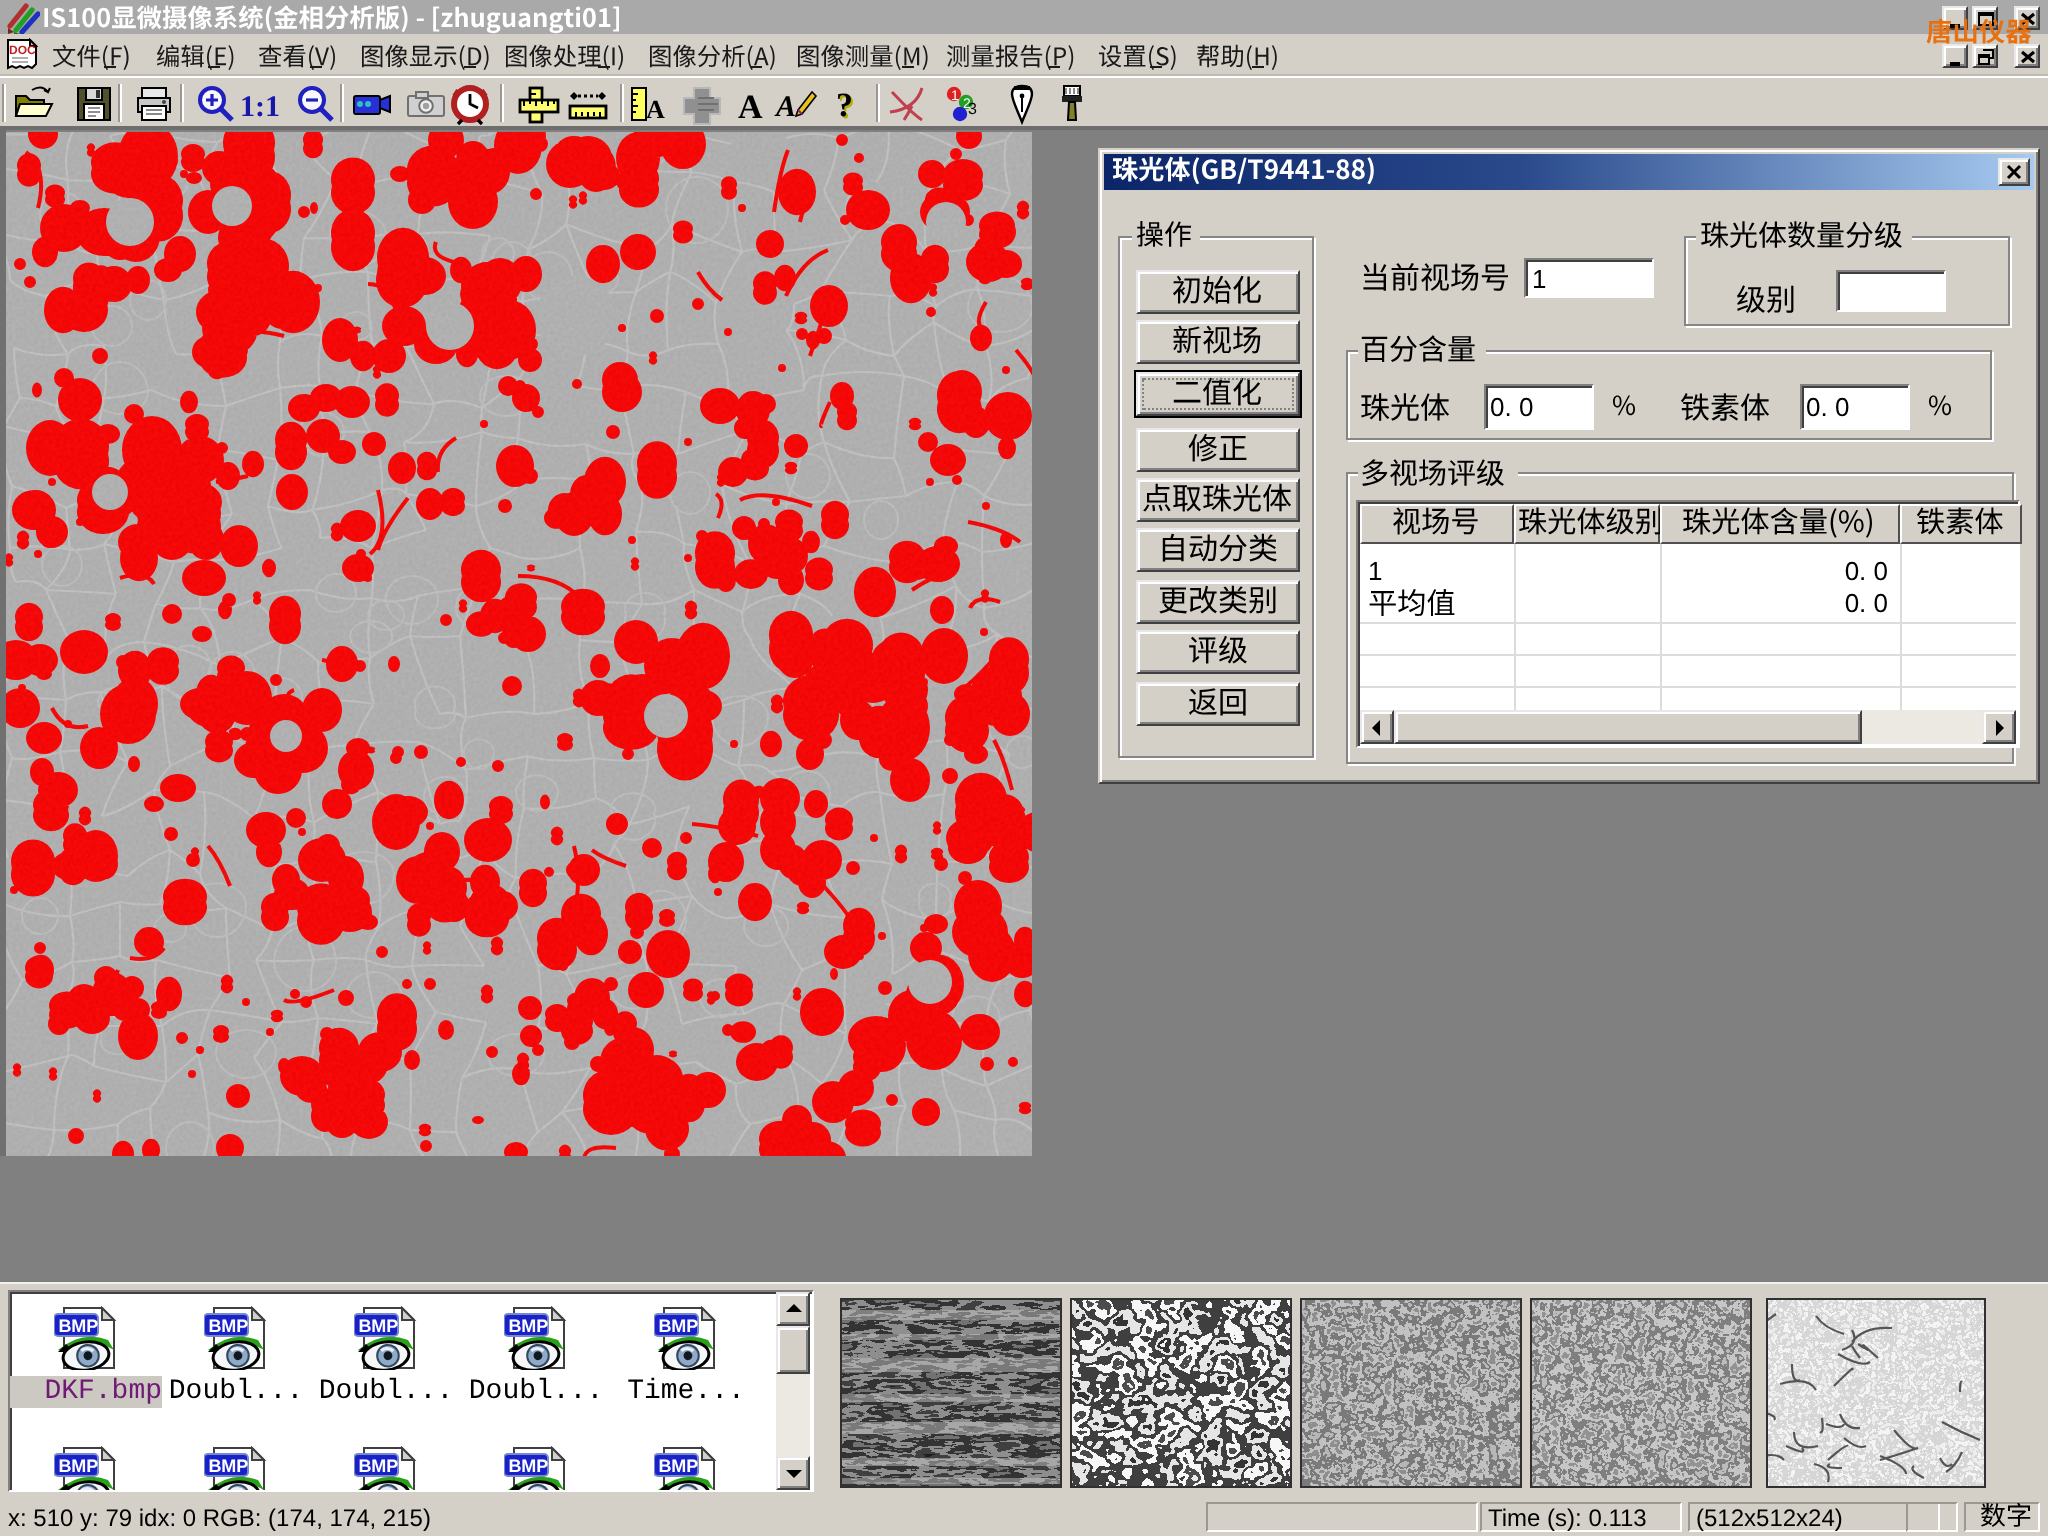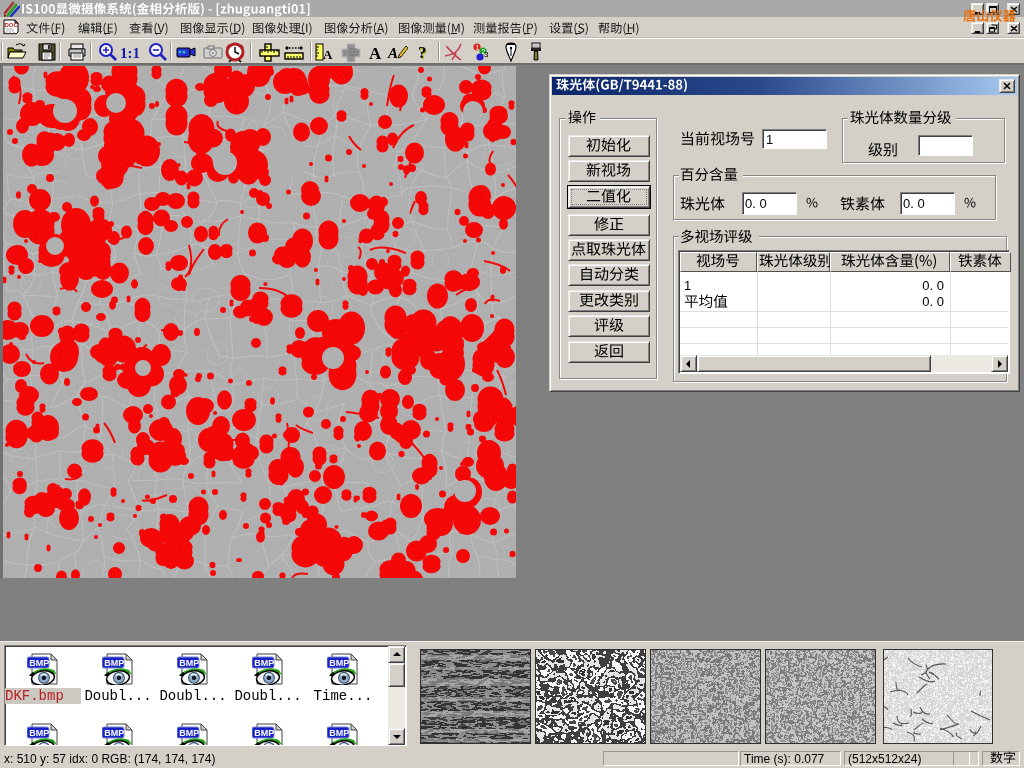--- a/index.html
+++ b/index.html
@@ -406,21 +406,21 @@
   </svg>
 <svg class="a" style="left:252px;top:723px" width="32" height="22">
     <use href="#bmpic"></use>
   </svg>
 <svg class="a" style="left:327px;top:653px" width="32" height="32">
     <use href="#bmpic"></use>
   </svg>
 <svg class="a" style="left:327px;top:723px" width="32" height="22">
     <use href="#bmpic"></use>
   </svg>
-<div class="a" style="left:5px;top:688px;width:76px;background:#ccc9c2;text-align:left;font-family:'Liberation Mono',monospace;font-size:14px;color:#b91c1c;white-space:nowrap">DKF.bmp</div>
+<div class="a" style="left:5px;top:688px;width:76px;background:#ccc9c2;text-align:right;font-family:'Liberation Mono',monospace;font-size:14px;color:#701a75;white-space:nowrap">DKF.bmp</div>
 <div class="a" style="left:80px;top:688px;width:76px;text-align:center;font-family:'Liberation Mono',monospace;font-size:14px;color:#000;white-space:nowrap">Doubl...</div>
 <div class="a" style="left:155px;top:688px;width:76px;text-align:center;font-family:'Liberation Mono',monospace;font-size:14px;color:#000;white-space:nowrap">Doubl...</div>
 <div class="a" style="left:230px;top:688px;width:76px;text-align:center;font-family:'Liberation Mono',monospace;font-size:14px;color:#000;white-space:nowrap">Doubl...</div>
 <div class="a" style="left:305px;top:688px;width:76px;text-align:center;font-family:'Liberation Mono',monospace;font-size:14px;color:#000;white-space:nowrap">Time...</div>
 <div class="a" style="left:388px;top:646px;width:17px;height:99px;background:#ece9e2"></div>
 <div class="a btn" style="left:388px;top:646px;width:17px;height:17px"></div>
 <svg class="a" style="left:389px;top:647px" width="16" height="16">
     <polygon points="4 9 8 5 12 9" fill="#000"></polygon>
   </svg>
 <div class="a btn" style="left:388px;top:728px;width:17px;height:17px"></div>
@@ -505,20 +505,20 @@
           <feFuncG type="discrete" tableValues="0.87 0.93 0.84 0.96 0.9"></feFuncG>
           <feFuncB type="discrete" tableValues="0.87 0.93 0.84 0.96 0.9"></feFuncB>
         </feComponentTransfer>
       </filter>
     </defs>
     <rect width="110" height="95" filter="url(#nt55)"></rect>
     <path d="M64 66 Q73 77 76 75M7 43 Q21 39 25 46M49 25 Q43 21 51 26M31 81 Q40 73 41 74M63 15 Q49 14 43 22M98 77 Q95 84 90 87M24 83 Q33 85 31 92M39 18 Q29 15 25 9M4 61 Q6 59 -2 57M34 44 Q45 33 43 36M76 75 Q64 79 57 81M5 8 Q-6 16 -8 17M93 83 Q90 86 87 80M14 67 Q14 77 26 74M13 33 Q13 43 17 41M56 30 Q47 22 49 24M70 88 Q70 84 57 79M43 24 Q44 26 47 30M9 81 Q5 76 -9 81M74 84 Q71 86 79 90M18 75 Q21 79 10 74M98 42 Q97 41 97 47M43 16 Q47 23 38 26M52 32 Q48 35 36 28M39 70 Q46 76 50 74M39 63 Q38 66 30 63M32 83 Q28 85 38 85M28 60 Q29 68 27 67M37 58 Q40 66 47 65M88 62 Q97 67 107 71" stroke="#555" stroke-width="1.1" fill="none"></path>
     <rect x="0.5" y="0.5" width="109" height="94" fill="none" stroke="#303030"></rect>
   </svg>
 <div class="a" style="left:0;top:749px;width:1024px;height:19px;background:#d4d0c8"></div>
-<div class="a" style="left:4px;top:752px;font-size:12px;color:#000">x: 510 y: 57  idx: 0  RGB: (174, 174, 174)</div>
+<div class="a" style="left:4px;top:752px;font-size:12px;color:#000">x: 510 y: 79  idx: 0  RGB: (174, 174, 215)</div>
 <div class="a" style="left:603px;top:751px;width:136px;height:15px;border:1px solid;border-color:#9a9792 #fff #fff #9a9792;font-size:12px;padding-left:3px;color:#000"></div>
-<div class="a" style="left:740px;top:751px;width:101px;height:15px;border:1px solid;border-color:#9a9792 #fff #fff #9a9792;font-size:12px;padding-left:3px;color:#000">Time (s): 0.077</div>
+<div class="a" style="left:740px;top:751px;width:101px;height:15px;border:1px solid;border-color:#9a9792 #fff #fff #9a9792;font-size:12px;padding-left:3px;color:#000">Time (s): 0.113</div>
 <div class="a" style="left:844px;top:751px;width:126px;height:15px;border:1px solid;border-color:#9a9792 #fff #fff #9a9792;font-size:12px;padding-left:3px;color:#000">(512x512x24)</div>
 <div class="a" style="left:953px;top:751px;width:26px;height:15px;border:1px solid;border-color:#9a9792 #fff #fff #9a9792;font-size:12px;padding-left:3px;color:#000"></div>
 <div class="a" style="left:982px;top:751px;width:38px;height:15px;border:1px solid;border-color:#9a9792 #fff #fff #9a9792;font-size:12px;padding-left:3px;color:#000"></div>
 <svg class="a" style="left:990px;top:751px;overflow:visible" width="28" height="16">
     <path transform="translate(0,11.4)" d="M5.8 -10.7C5.5 -10.2 5.1 -9.4 4.8 -8.9L5.4 -8.6C5.8 -9.1 6.2 -9.7 6.6 -10.3ZM1.1 -10.3C1.5 -9.8 1.8 -9 1.9 -8.6L2.7 -8.9C2.6 -9.4 2.2 -10.1 1.9 -10.6ZM5.3 -3.4C5 -2.7 4.6 -2.1 4.1 -1.6C3.6 -1.9 3.1 -2.1 2.6 -2.3C2.8 -2.7 3 -3 3.2 -3.4ZM1.4 -2C2.1 -1.7 2.8 -1.4 3.4 -1.1C2.6 -0.5 1.6 -0.1 0.5 0.2C0.7 0.4 0.9 0.7 1 0.9C2.2 0.6 3.3 0.1 4.2 -0.7C4.7 -0.4 5.1 -0.1 5.4 0.1L6 -0.6C5.7 -0.8 5.3 -1 4.9 -1.2C5.6 -2 6.1 -2.9 6.4 -4L5.9 -4.2L5.7 -4.2H3.6L3.9 -4.9L3 -5C2.9 -4.8 2.8 -4.5 2.7 -4.2H0.9V-3.4H2.3C2 -2.9 1.7 -2.4 1.4 -2ZM3.3 -10.9V-8.5H0.7V-7.7H3C2.4 -6.9 1.4 -6 0.5 -5.7C0.7 -5.5 0.9 -5.1 1 -4.9C1.8 -5.3 2.7 -6.1 3.3 -6.8V-5.3H4.3V-7C4.9 -6.6 5.7 -6 6 -5.7L6.5 -6.4C6.2 -6.6 5.1 -7.3 4.4 -7.7H6.9V-8.5H4.3V-10.9ZM8.2 -10.8C7.9 -8.5 7.3 -6.3 6.3 -5C6.5 -4.8 6.8 -4.5 7 -4.4C7.3 -4.9 7.6 -5.4 7.9 -6.1C8.2 -4.8 8.5 -3.6 9 -2.6C8.3 -1.4 7.3 -0.4 5.9 0.3C6 0.5 6.3 0.9 6.4 1.1C7.7 0.4 8.7 -0.5 9.5 -1.7C10.2 -0.6 11 0.3 12 0.9C12.1 0.7 12.4 0.3 12.6 0.2C11.5 -0.4 10.7 -1.4 10 -2.6C10.7 -3.9 11.2 -5.5 11.4 -7.5H12.3V-8.4H8.6C8.8 -9.1 9 -9.9 9.1 -10.7ZM10.5 -7.5C10.3 -6 10 -4.7 9.5 -3.6C9 -4.8 8.7 -6.1 8.4 -7.5Z M19 -4.7V-3.9H13.9V-3H19V-0.2C19 0 18.9 0.1 18.7 0.1C18.4 0.1 17.6 0.1 16.7 0.1C16.9 0.3 17.1 0.8 17.1 1C18.3 1 18.9 1 19.4 0.9C19.9 0.7 20 0.4 20 -0.2V-3H25.1V-3.9H20V-4.4C21.2 -5 22.3 -5.9 23.1 -6.7L22.5 -7.2L22.2 -7.2H16V-6.2H21.3C20.6 -5.7 19.7 -5.1 19 -4.7ZM18.5 -10.7C18.8 -10.4 19 -9.9 19.2 -9.6H14V-6.9H15V-8.6H24V-6.9H25V-9.6H20.3C20.1 -10 19.8 -10.6 19.5 -11Z" fill="#000"></path>
   </svg>
 </body></html>

